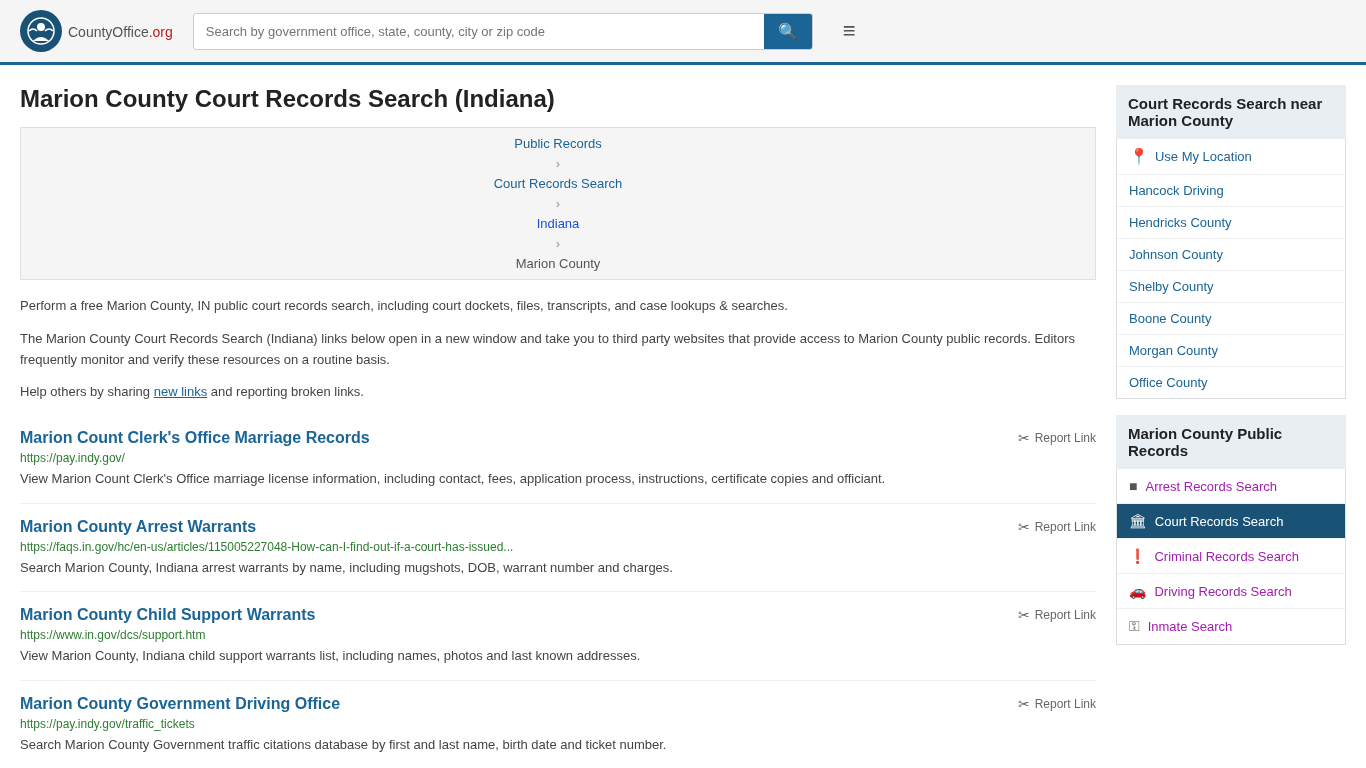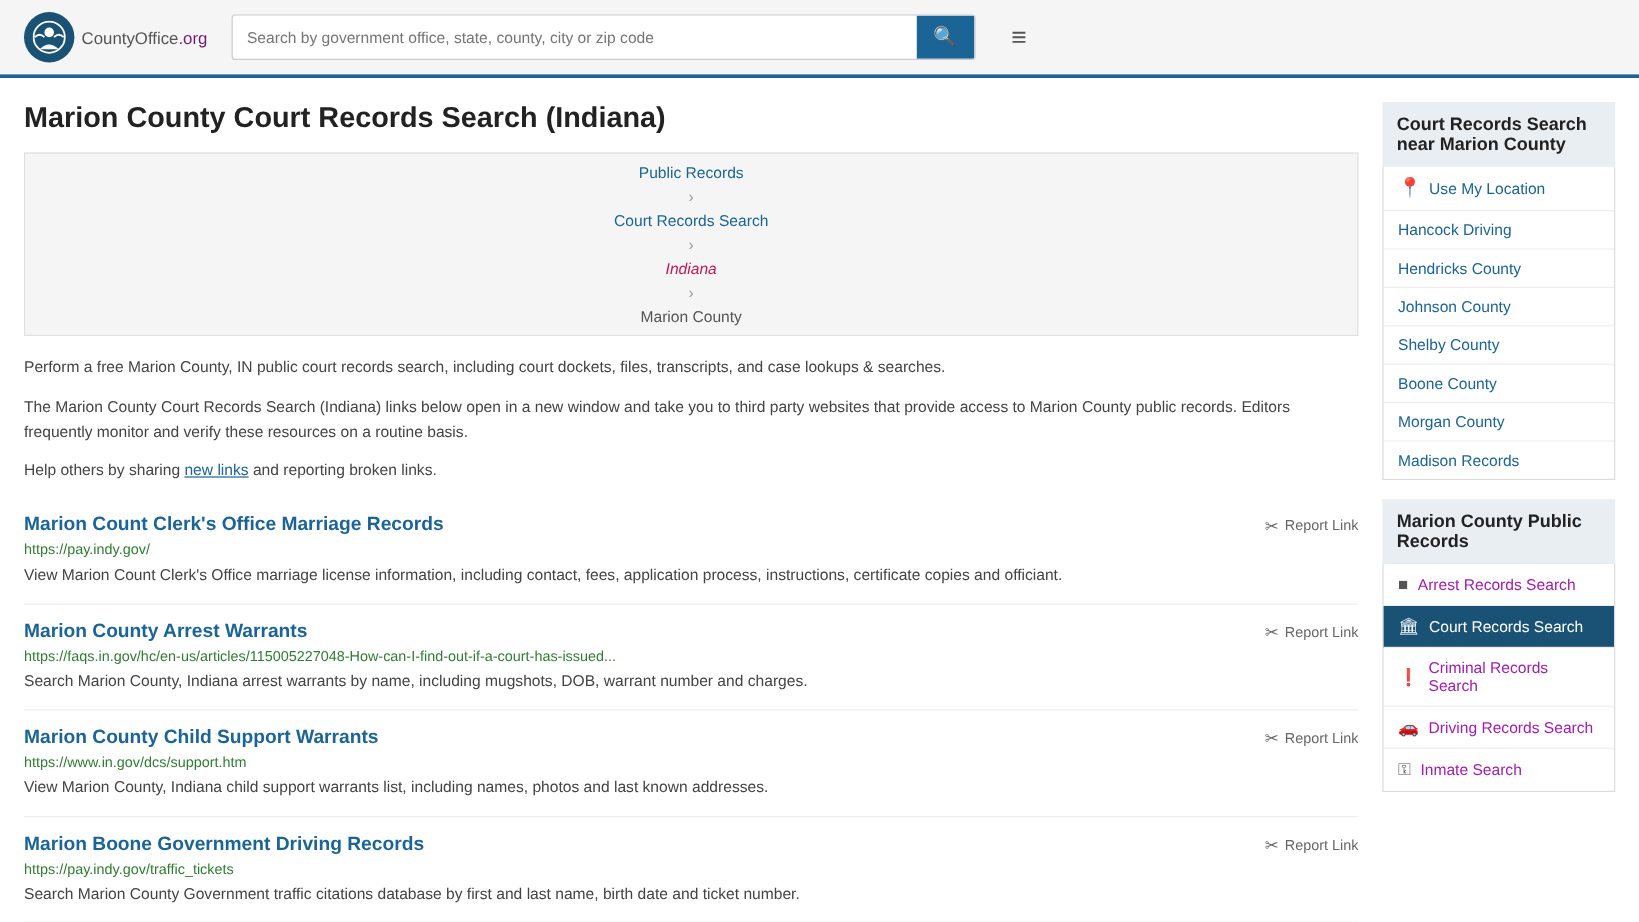--- a/index.html
+++ b/index.html
@@ -153,21 +153,21 @@
     }
     .record-desc {
       font-size: 13px;
       color: #444;
       line-height: 1.5;
       margin-top: 4px;
     }
 
     
     #right-sidebar {
-      width: 194px;
+      width: 230px;
       flex-shrink: 0;
     }
     .sidebar-section {
       margin-bottom: 0;
     }
     .sidebar-section-title {
       background: #e8eef2;
       padding: 10px 12px;
       font-size: 15px;
       font-weight: bold;
@@ -230,42 +230,42 @@
     <div id="logo-icon">
       <svg width="28" height="28" viewBox="0 0 28 28">
         <circle cx="14" cy="14" r="13" fill="#1a5276" stroke="#fff" stroke-width="1.5"></circle>
         <circle cx="14" cy="10" r="4" fill="white"></circle>
         <path d="M6 24 Q14 16 22 24" fill="white"></path>
         <path d="M2 14 Q6 10 10 14" fill="none" stroke="white" stroke-width="1.5"></path>
         <path d="M18 14 Q22 10 26 14" fill="none" stroke="white" stroke-width="1.5"></path>
       </svg>
     </div>
     <div id="logo-text">
-      <span>CountyOffice</span><span style="color:#701a75;font-weight:normal;font-size:14px;">.org</span>
+      <span>CountyOffice</span><span style="color:#b91c1c;font-weight:normal;font-size:14px;">.org</span>
     </div>
   </div>
   <div id="search-bar">
     <input id="search-input" type="text" style="flex: 1 1 0%; border: none; outline: none; padding: 8px 12px; font-size: 13px; color: rgb(102, 102, 102);" placeholder="Search by government office, state, county, city or zip code">
     <button id="search-button" style="background:#1a6496;border:none;padding:8px 14px;cursor:pointer;color:white;font-size:16px;">🔍</button>
   </div>
   <div id="hamburger-icon" style="font-size:22px;color:#555;cursor:pointer;margin-left:10px;">≡</div>
 </div>
 
 <div id="main-content">
 
   <div id="left-panel">
 
     <h1 id="page-title" style="font-size:24px;font-weight:bold;color:#222;margin-bottom:14px;">Marion County Court Records Search (Indiana)</h1>
 
     <div id="breadcrumb" style="background:#f5f5f5;border:1px solid #e0e0e0;padding:8px 12px;font-size:13px;margin-bottom:16px;display:flex;align-items:center;gap:5px;flex-wrap:wrap;flex-direction:column;">
       <a href="#" style="color:#1a6496;text-decoration:none;">Public Records</a>
       <span style="color:#999;">›</span>
       <a href="#" style="color:#1a6496;text-decoration:none;">Court Records Search</a>
       <span style="color:#999;">›</span>
-      <a href="#" style="color:#be185d;text-decoration:none;font-style:italic;">Indiana</a>
+      <a href="#" style="color:#1d4ed8;text-decoration:none;">Indiana</a>
       <span style="color:#999;">›</span>
       <span style="color:#555;">Marion County</span>
     </div>
 
     <p class="description-text">Perform a free Marion County, IN public court records search, including court dockets, files, transcripts, and case lookups &amp; searches.</p>
     <p class="description-text">The Marion County Court Records Search (Indiana) links below open in a new window and take you to third party websites that provide access to Marion County public records. Editors frequently monitor and verify these resources on a routine basis.</p>
     <p class="description-text">
       <span>Help others by sharing </span><a href="#" style="color:#1a6496;">new links</a><span> and reporting broken links.</span>
     </p>
 
@@ -298,21 +298,21 @@
       <div class="report-link">
         <span class="report-icon">✂</span>
         <span>Report Link</span>
       </div>
     </div>
     <div class="record-url">https://www.in.gov/dcs/support.htm</div>
     <div class="record-desc">View Marion County, Indiana child support warrants list, including names, photos and last known addresses.</div>
   </div>
         <div class="record-item">
     <div class="record-item-header">
-      <a class="record-title" href="#">Marion Boone Government Driving Records</a>
+      <a class="record-title" href="#">Marion County Government Driving Office</a>
       <div class="report-link">
         <span class="report-icon">✂</span>
         <span>Report Link</span>
       </div>
     </div>
     <div class="record-url">https://pay.indy.gov/traffic_tickets</div>
     <div class="record-desc">Search Marion County Government traffic citations database by first and last name, birth date and ticket number.</div>
   </div>
       </div>
 
@@ -329,21 +329,21 @@
           <span class="location-dot">📍</span>
           <a href="#">Use My Location</a>
         </div>
         <div id="nearby-counties-list">
             <div class="sidebar-list-item"><a href="#">Hancock Driving</a></div>
             <div class="sidebar-list-item"><a href="#">Hendricks County</a></div>
             <div class="sidebar-list-item"><a href="#">Johnson County</a></div>
             <div class="sidebar-list-item"><a href="#">Shelby County</a></div>
             <div class="sidebar-list-item"><a href="#">Boone County</a></div>
             <div class="sidebar-list-item"><a href="#">Morgan County</a></div>
-            <div class="sidebar-list-item"><a href="#">Madison Records</a></div>
+            <div class="sidebar-list-item"><a href="#">Office County</a></div>
           </div>
       </div>
     </div>
 
     <div class="sidebar-section">
       <div class="sidebar-section-title">
         <span>Marion County Public Records</span>
       </div>
       <div class="sidebar-list" id="public-records-list">
           <div class="sidebar-public-item">

